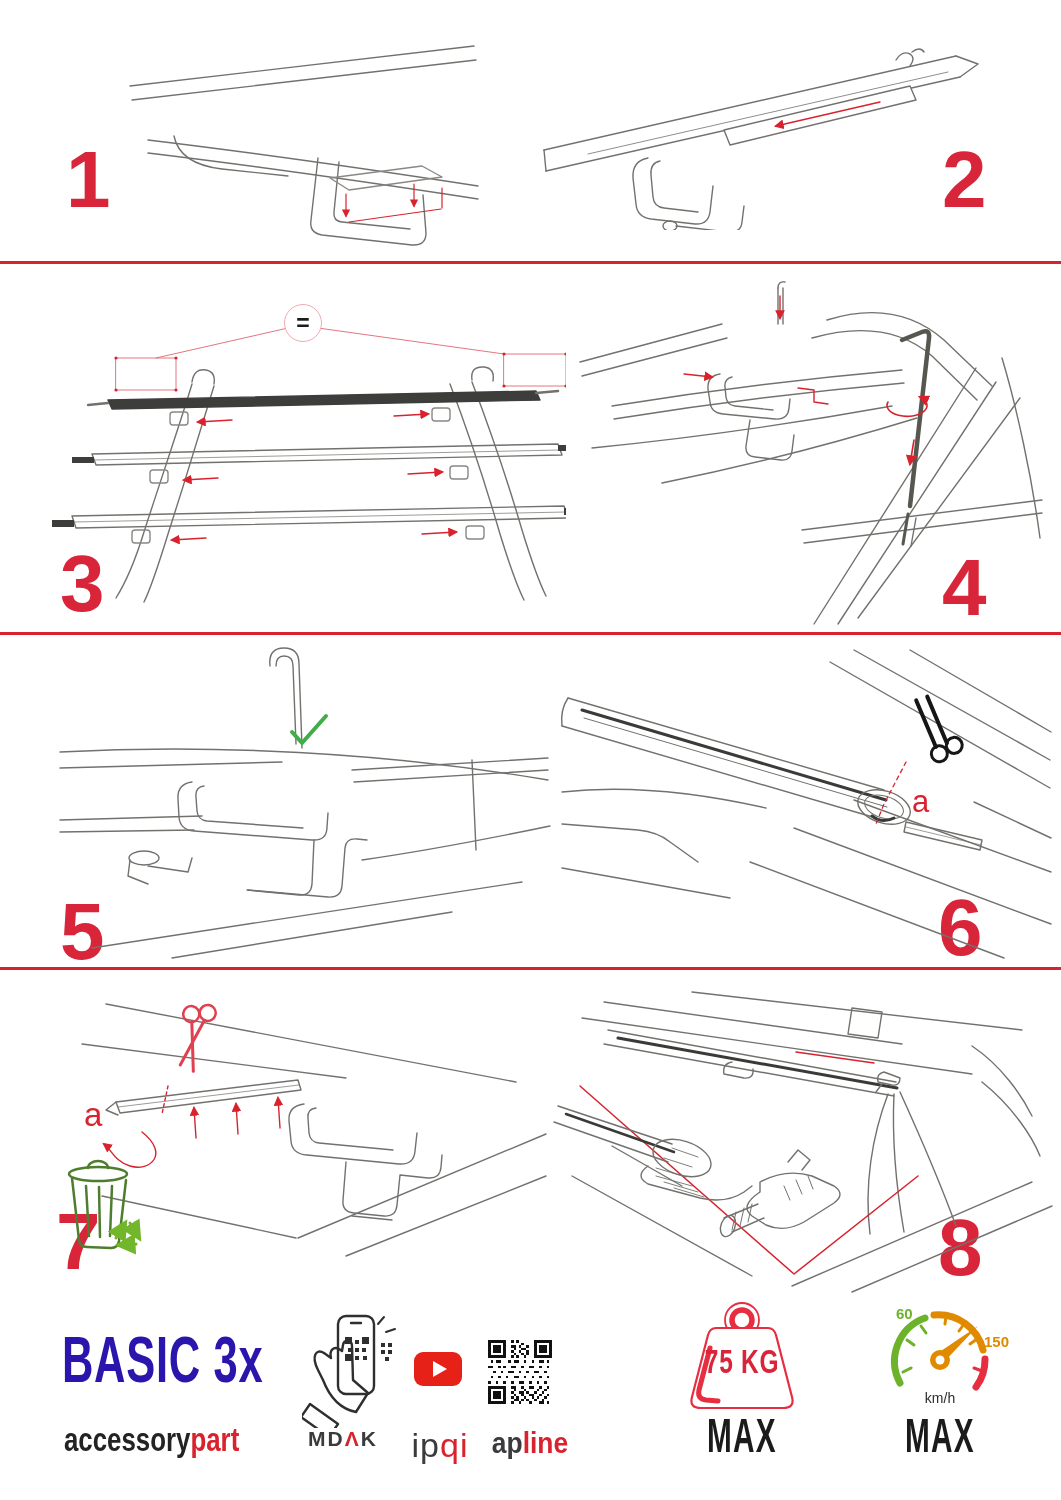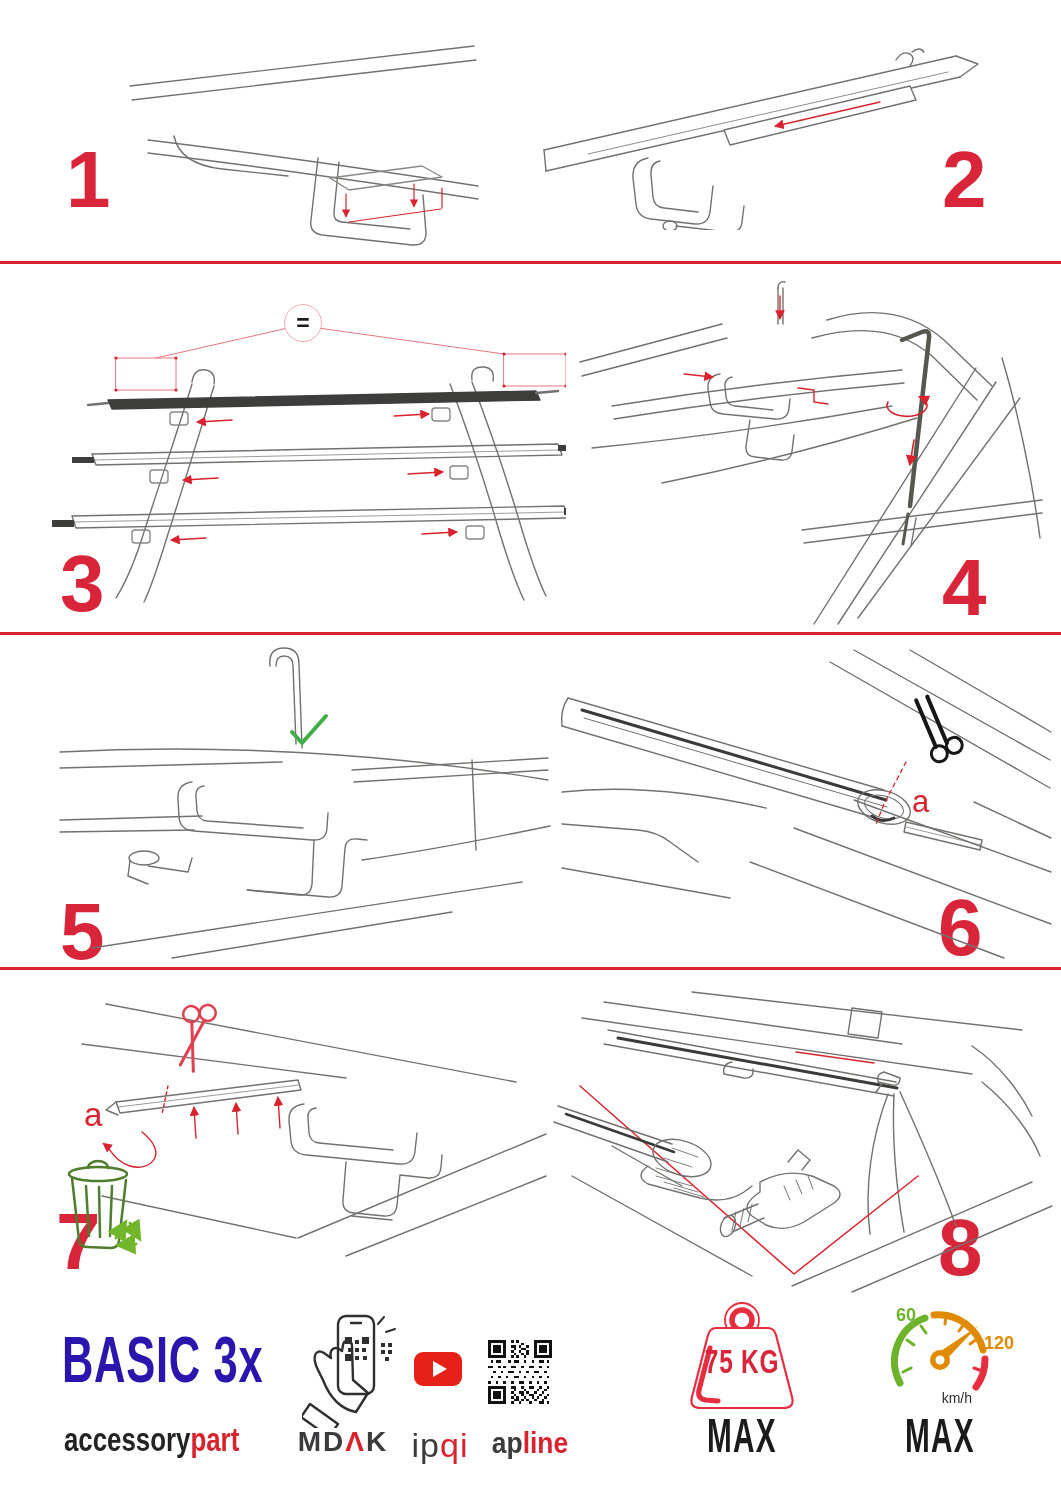--- a/index.html
+++ b/index.html
@@ -12,32 +12,32 @@
   .eqbadge{position:absolute;width:36px;height:36px;border:1.5px solid #f0aab2;border-radius:50%;
            background:#fff;display:flex;align-items:center;justify-content:center;
            font-size:23px;font-weight:bold;color:#1c1c1c;}
   .brand-title{position:absolute;left:62px;top:1328px;color:#2b16ad;font-size:64px;font-weight:bold;
                line-height:1;letter-spacing:1px;transform:scaleX(0.68);transform-origin:left top;white-space:nowrap;}
   .brand-sub{position:absolute;left:64px;top:1422px;font-size:34px;font-weight:bold;line-height:1;
              transform:scaleX(0.76);transform-origin:left top;white-space:nowrap;color:#232325;}
   .brand-sub .red{color:#d8232e;}
   .logo-word{position:absolute;top:1428px;font-weight:bold;color:#3b3b3d;line-height:1;white-space:nowrap;text-align:center;}
   .logo-word .red{color:#d8232e;}
-  .mdak{left:288px;width:110px;font-size:28px;letter-spacing:2px;}
+  .mdak{left:288px;width:110px;font-size:21px;letter-spacing:2px;}
   .ipqi{left:402px;width:76px;font-size:34px;font-weight:500;letter-spacing:1px;}
   .apline{left:480px;width:100px;font-size:30px;transform:scaleX(0.88);transform-origin:center top;}
   .yt{position:absolute;left:414px;top:1352px;width:48px;height:34px;background:#e62117;border-radius:9px;
       display:flex;align-items:center;justify-content:center;}
   .yt .tri{width:0;height:0;border-left:14px solid #fff;border-top:8px solid transparent;border-bottom:8px solid transparent;margin-left:3px;}
   .w75{position:absolute;left:672px;top:1342px;width:140px;text-align:center;color:#d9243a;
        font-size:34px;font-weight:bold;transform:scaleX(0.72);transform-origin:center top;letter-spacing:1px;}
   .max{position:absolute;width:140px;text-align:center;color:#1b1b1b;font-size:48px;font-weight:bold;
        transform:scaleX(0.62);transform-origin:center top;letter-spacing:2px;line-height:1;}
-  .sp-num{position:absolute;font-size:18px;font-weight:bold;line-height:1;}
-  .sp-unit{position:absolute;left:908px;top:1390px;width:64px;text-align:right;font-size:14px;color:#2d2d2d;}
+  .sp-num{position:absolute;font-size:15px;font-weight:bold;line-height:1;}
+  .sp-unit{position:absolute;left:908px;top:1390px;width:64px;text-align:center;font-size:14px;color:#2d2d2d;}
 </style>
 </head>
 <body>
 
 <div class="page">
 
   <div class="divider" style="top:261px"></div>
   <div class="divider" style="top:632px"></div>
   <div class="divider" style="top:967px"></div>
 
@@ -434,17 +434,17 @@
         <path d="M103,43 l-7,5"></path>
     </g>
     <g stroke="#e62e40" stroke-width="3">
       <path d="M108,75 l-8,-3"></path>
     </g>
     <path d="M61,59 L104,30 L68,68 z" fill="#e08a00" stroke="none"></path>
     <circle cx="66" cy="64" r="10" fill="#e08a00" stroke="none"></circle>
     <circle cx="66" cy="64" r="4.5" fill="#fff" stroke="none"></circle>
   </svg>
   <div class="sp-num" style="left:896px;top:1306px;color:#6cb22a">60</div>
-  <div class="sp-num" style="left:984px;top:1334px;color:#e08a00">120</div>
+  <div class="sp-num" style="left:984px;top:1334px;color:#e08a00">150</div>
   <div class="sp-unit">km/h</div>
   <div class="max" style="left:870px;top:1412px">MAX</div>
 
 </div>
 
 </body></html>

